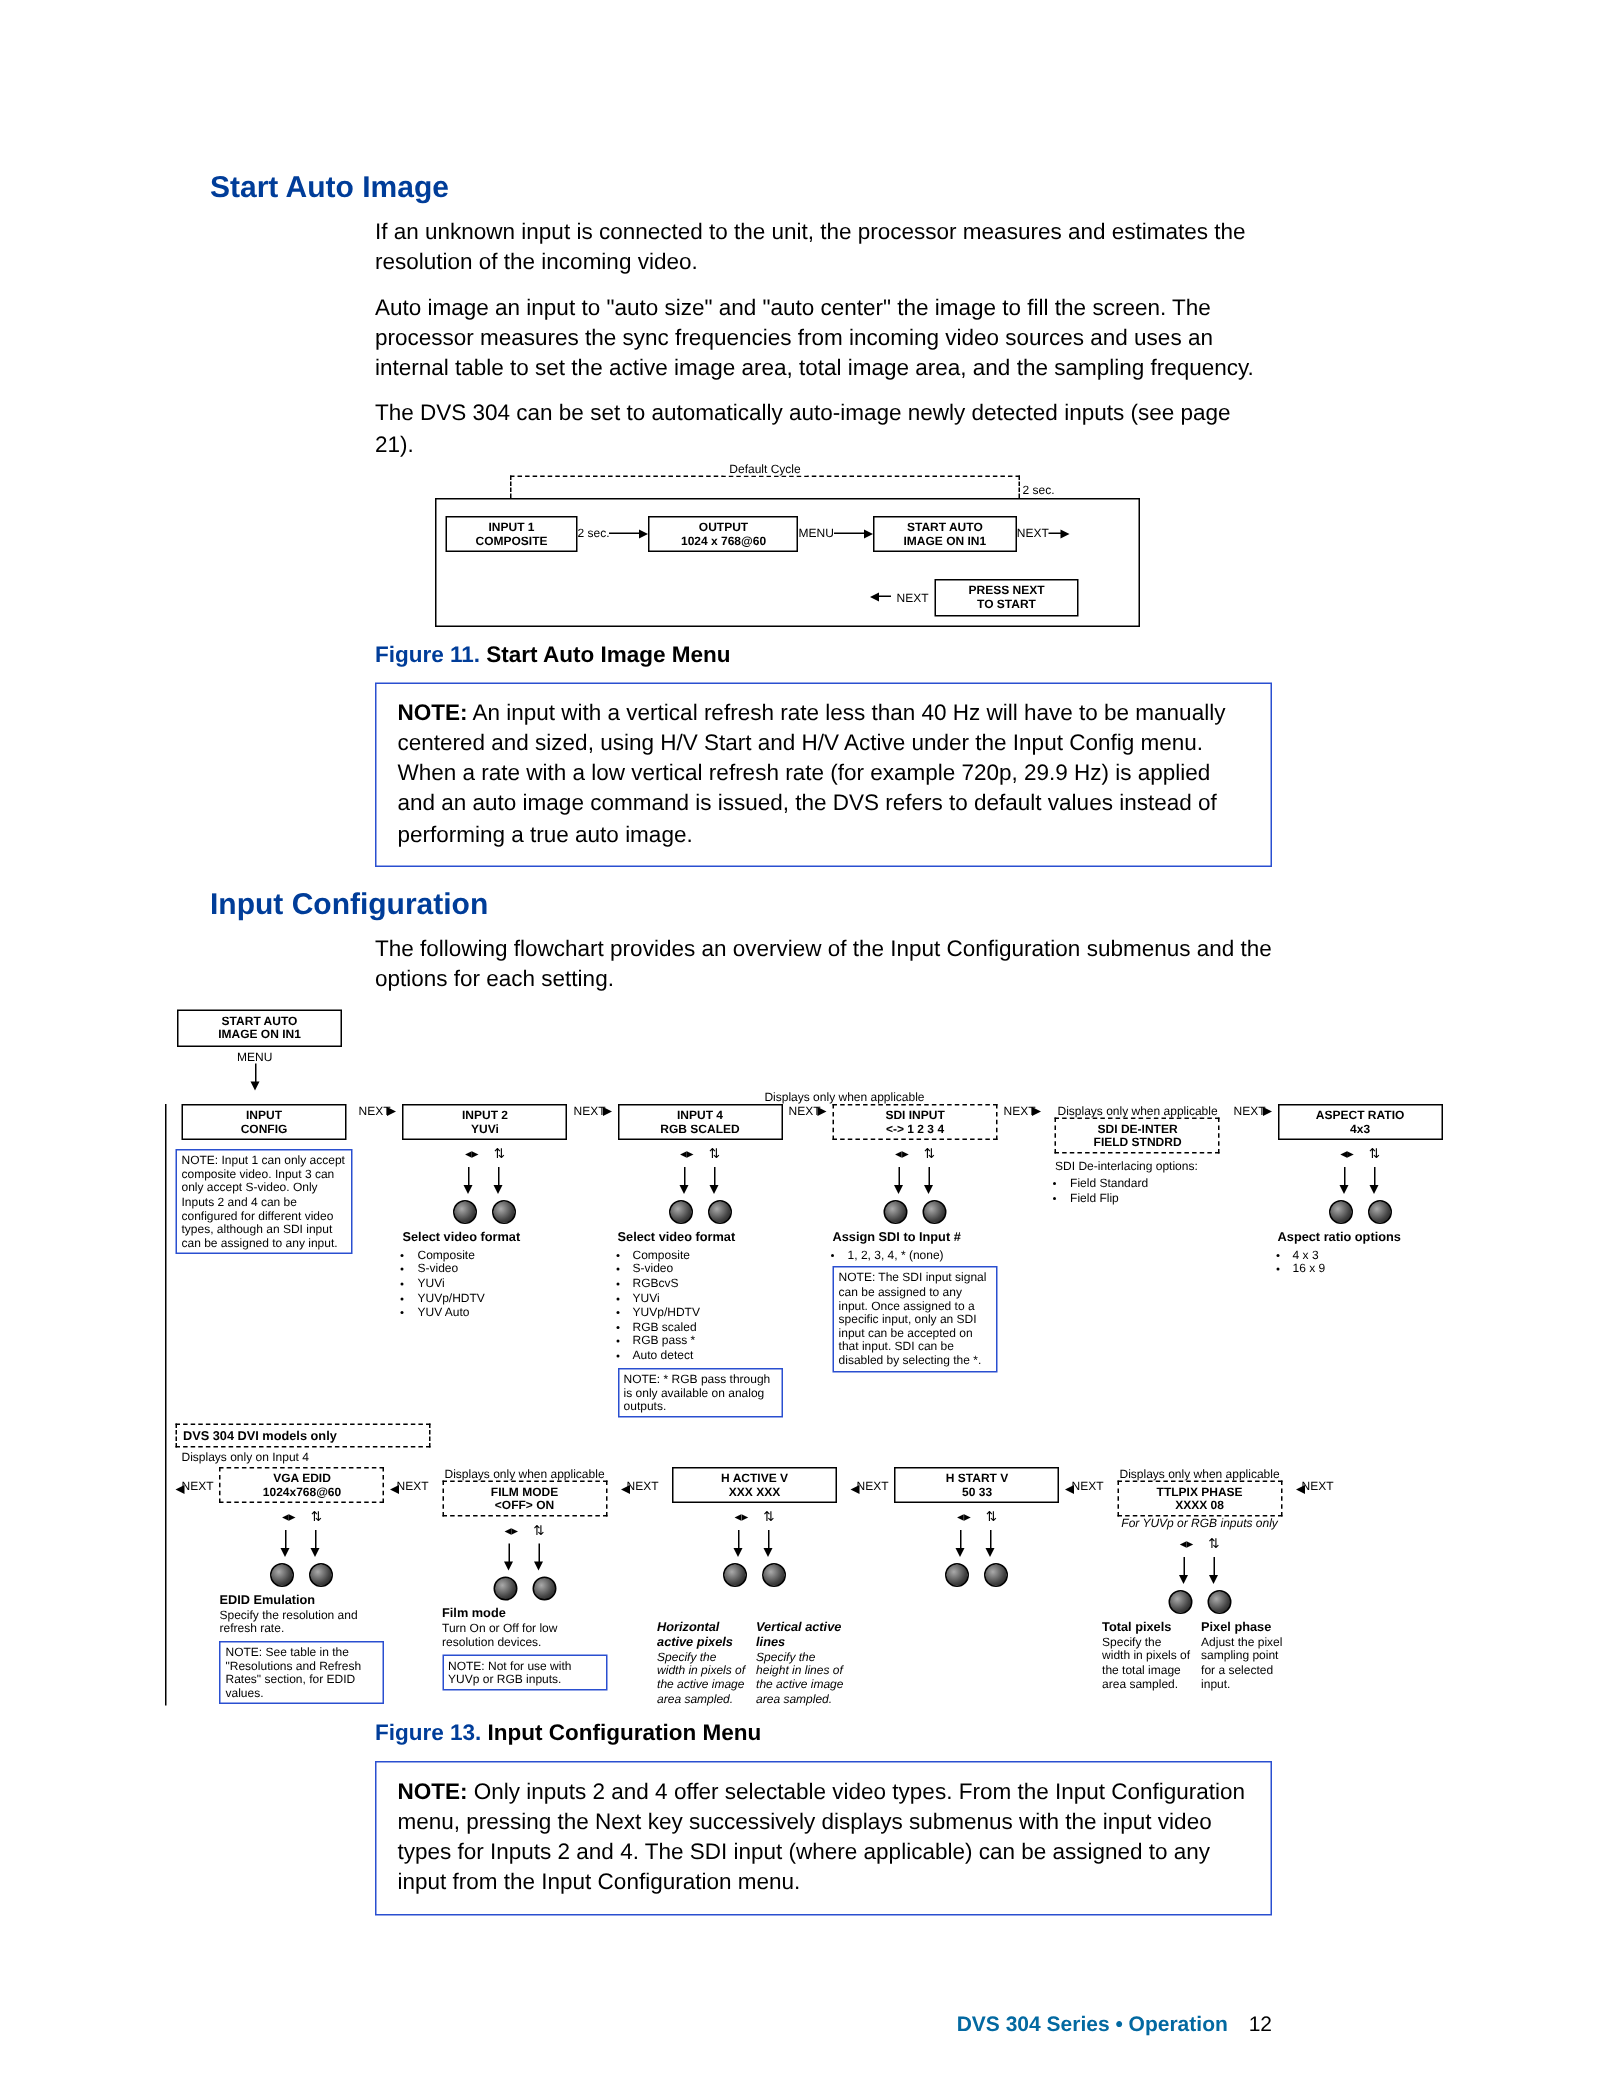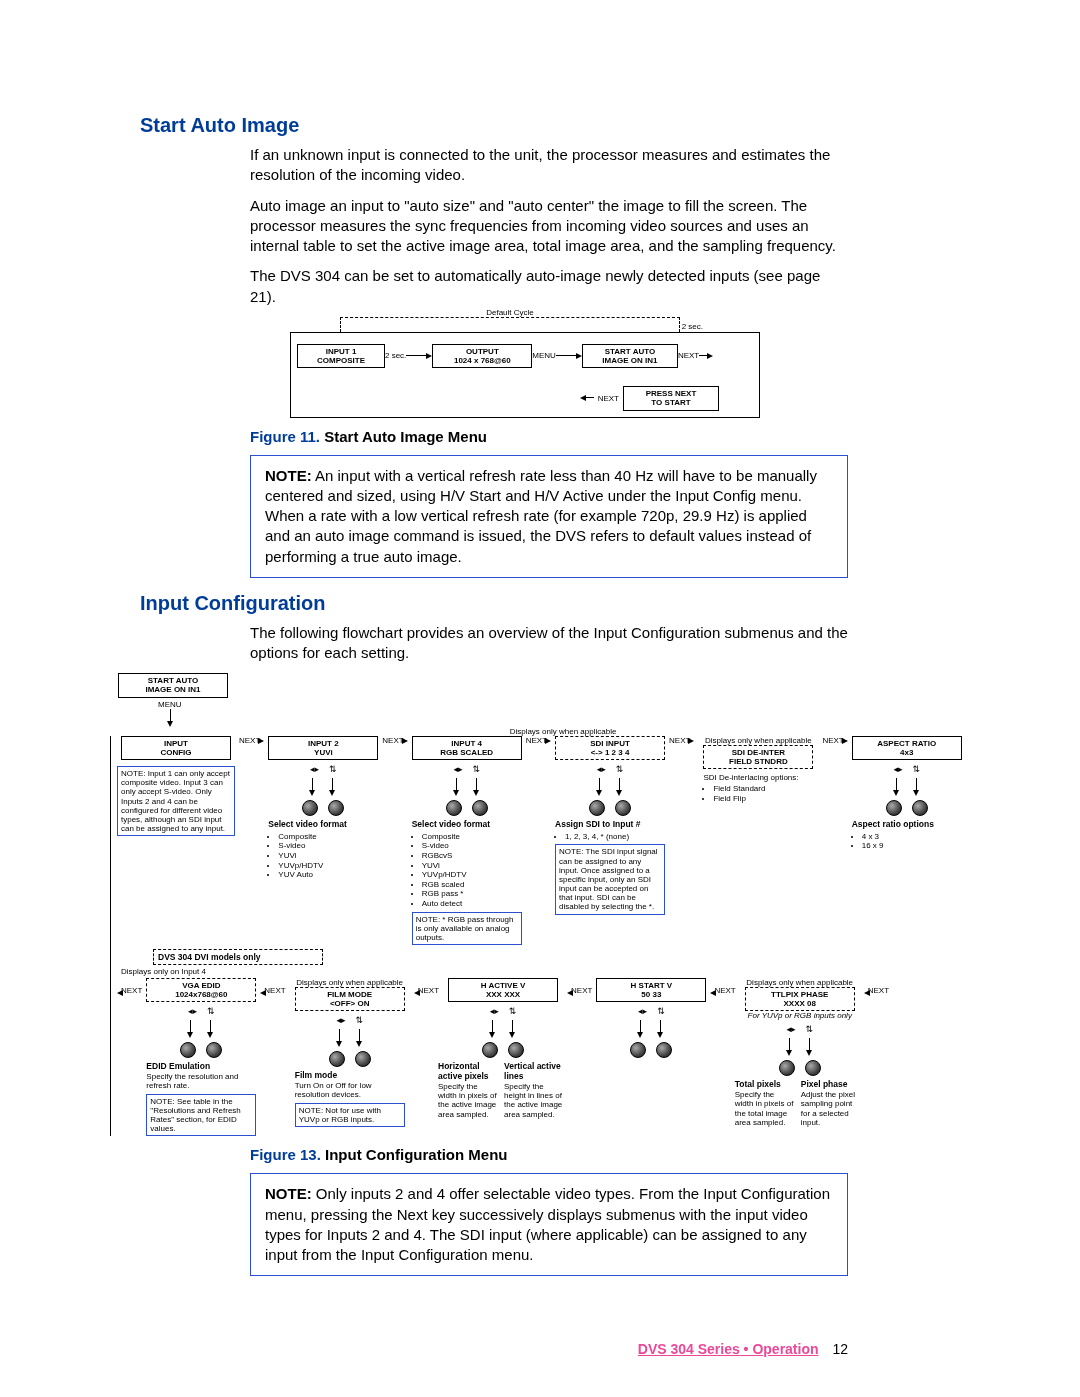--- a/index.html
+++ b/index.html
@@ -38,21 +38,21 @@
     margin: 6px 0 14px 110px;
     line-height: 1.35;
   }
   .note-box .label { font-weight: bold; }
   .footer {
     position: absolute;
     bottom: 40px;
     right: 120px;
     font-size: 14px;
   }
-  .footer .f-title { color: #ec4899; font-weight: bold; text-decoration: underline; }
+  .footer .f-title { color: #0369a1; font-weight: bold; }
   .footer .f-page { color: #000; margin-left: 10px; }
   .diagram {
     margin: 6px 0 6px 110px;
     position: relative;
   }
   .flow-row { display:flex; align-items:center; }
   .mbox {
     border: 1.5px solid #000;
     font-size: 8px;
     font-weight: bold;
@@ -340,21 +340,21 @@
           <div class="tiny-col desc-block" style="margin-top:4px;">
             <div class="tiny-title">Aspect ratio options</div>
             <ul class="bullets">
               <li>4 x 3</li>
               <li>16 x 9</li>
             </ul>
           </div>
         </div>
       </div>
 
-      <div class="dash-box" style="width:160px; margin-top:4px;margin-left:36px;">DVS 304 DVI models only</div>
+      <div class="dash-box" style="width:160px; margin-top:4px;">DVS 304 DVI models only</div>
       <div class="lbl-tiny" style="text-align:left; margin:0 0 2px 4px;">Displays only on Input 4</div>
 
       <div class="row-wrap">
         <div class="arrow-l" style="width:14px; margin-top:10px;"></div>
         <span class="lbl-tiny" style="margin-top:8px;">NEXT</span>
 
         <div class="col">
           <div class="mbox" style="border-style:dashed;">
             <div>VGA EDID</div>
               <div>1024x768@60</div>
@@ -417,21 +417,21 @@
               <div class="icon-ud">⇅</div>
             </div>
           <div class="dot-row">
               <div class="arrow-d"></div>
               <div class="arrow-d"></div>
             </div>
           <div class="dot-row">
               <div class="knob"></div>
               <div class="knob"></div>
             </div>
-          <div class="tiny-col" style="margin-top:4px; display:flex; gap:6px; width:130px;">
+          <div class="tiny-col" style="margin-top:22px; display:flex; gap:6px; width:130px;font-style:italic;">
             <div style="width:60px;">
               <div class="tiny-title">Horizontal active pixels</div>
               <div>Specify the width in pixels of the active image area sampled.</div>
             </div>
             <div style="width:60px;">
               <div class="tiny-title">Vertical active lines</div>
               <div>Specify the height in lines of the active image area sampled.</div>
             </div>
           </div>
         </div>

